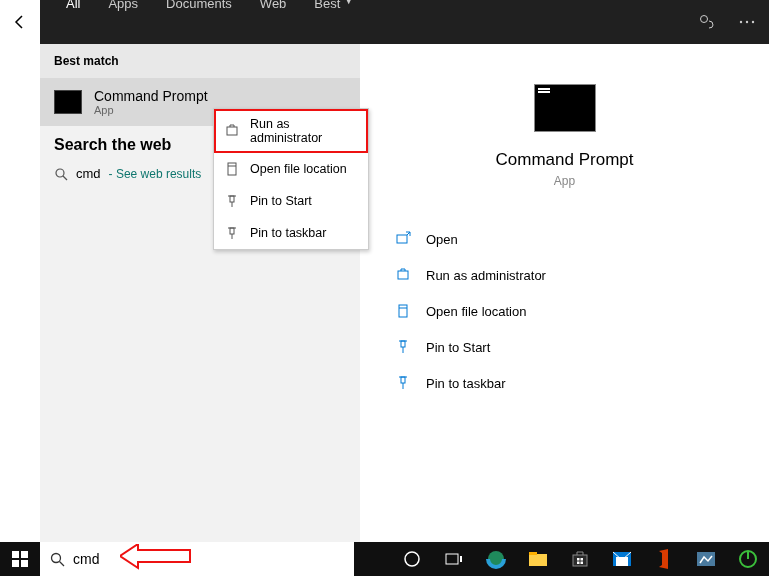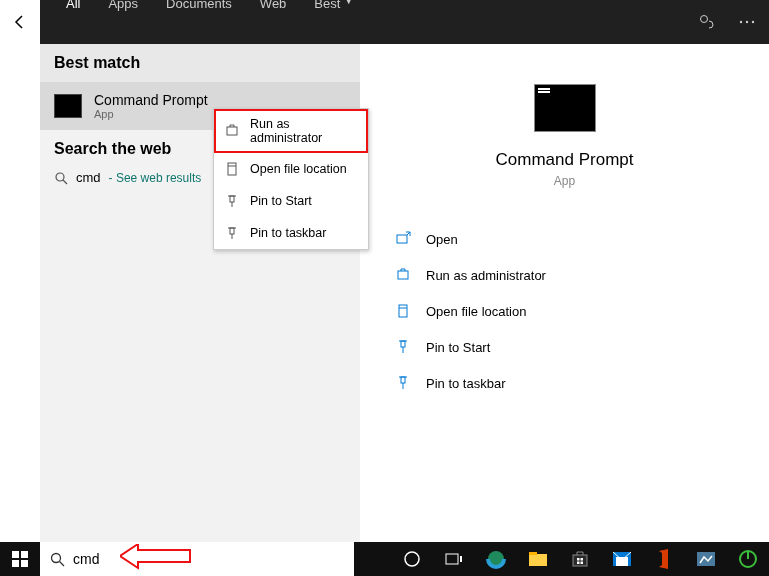--- a/index.html
+++ b/index.html
@@ -11,21 +11,21 @@
 .tabs { display: flex; align-items: center; height: 100%; padding-left: 12px; gap: 0; }
 .tab { padding: 0 14px; height: 52px; display: flex; align-items: flex-start; font-size: 13px; color: #ccc; cursor: pointer; position: relative; }
 .tab.active { color: #fff; }
 .tab.active::after { content: ""; position: absolute; bottom: 0; left: 10px; right: 10px; height: 3px; background: #0078d4; }
 .chev { margin-left: 4px; font-size: 9px; }
 .header-right { margin-left: auto; display: flex; align-items: center; padding-right: 8px; gap: 12px; }
 .hdr-icon { width: 28px; height: 28px; display:flex; align-items:center; justify-content:center; color:#ccc; }
 
 
 .left-panel { position: absolute; left: 40px; top: 44px; width: 320px; bottom: 34px; background: #f2f2f2; }
-.section-title { font-size: 16px; font-weight: 600; padding: 10px 14px; background: #e8e8e8; }
+.section-title { font-size: 12px; font-weight: 600; padding: 10px 14px; background: #e8e8e8; }
 .result-item { display: flex; align-items: center; padding: 10px 14px; background: #d9d9d9; gap: 12px; }
 .result-thumb { width: 28px; height: 24px; background: #000; border: 1px solid #444; }
 .result-text { display:flex; flex-direction:column; }
 .result-title { font-size: 14px; color: #000; }
 .result-sub { font-size: 11px; color: #666; }
 .web-section { padding: 10px 14px; }
 .web-title { font-size: 16px; font-weight:600; margin-bottom: 12px; }
 .web-line { display:flex; align-items:center; gap:8px; font-size:13px; }
 .web-term { color:#000; }
 .web-hint { color:#0f766e; font-size:12px; }

